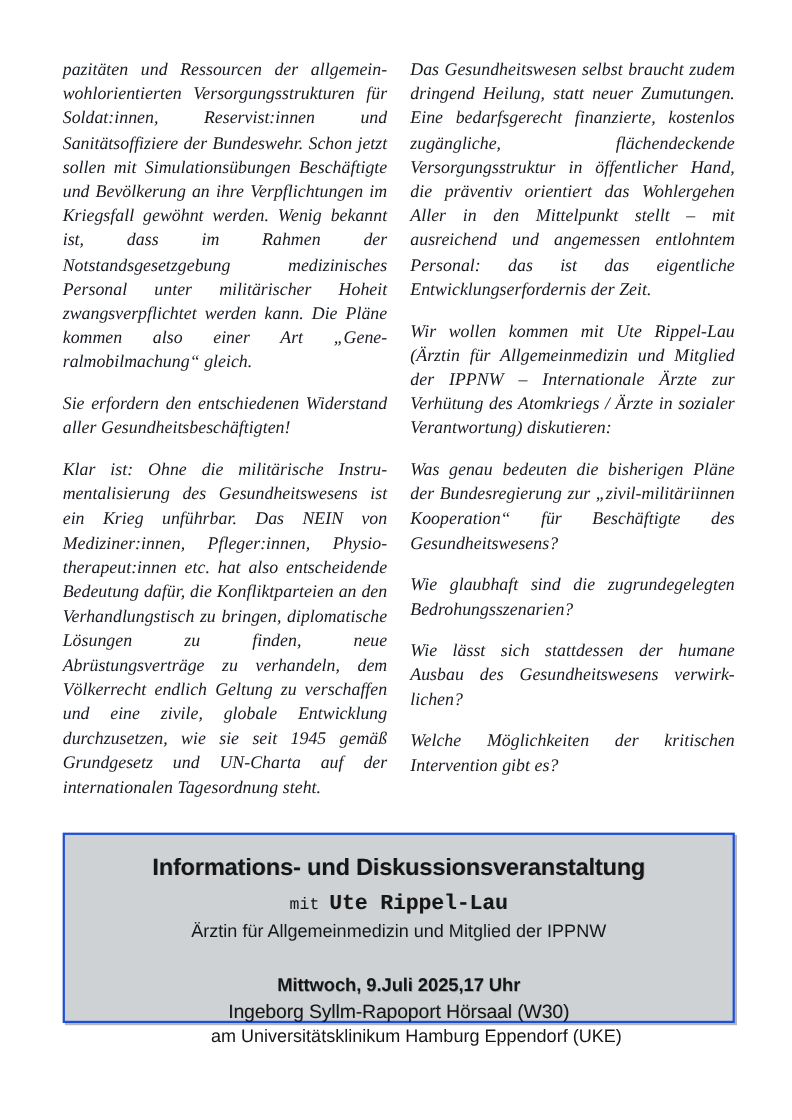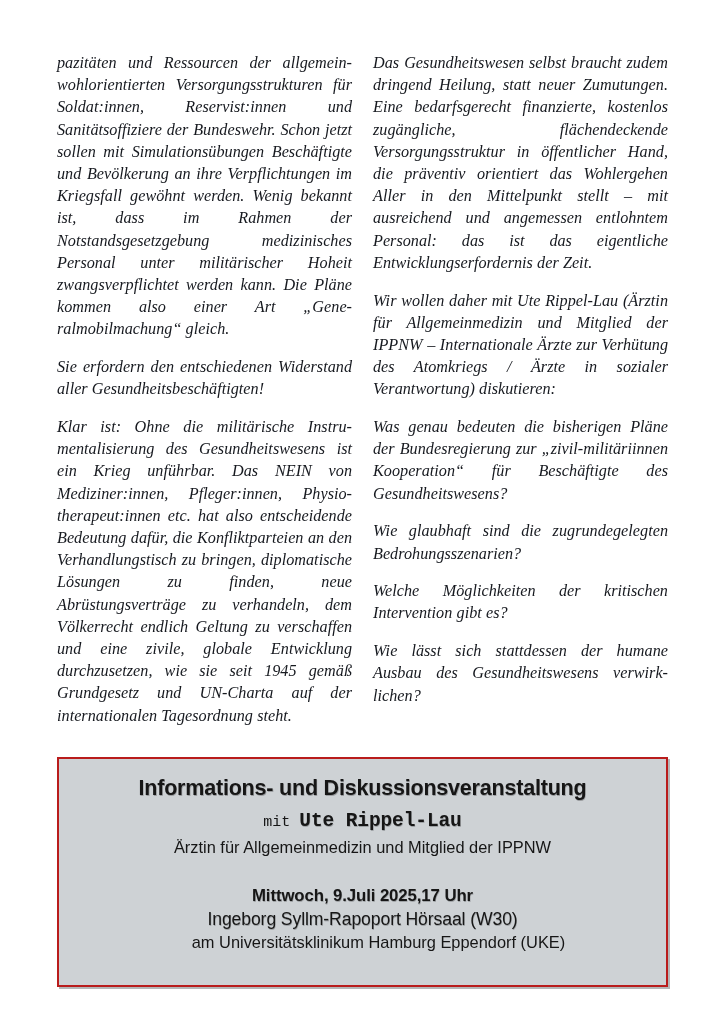--- a/index.html
+++ b/index.html
@@ -55,24 +55,24 @@
   .para:last-child {
     margin-bottom: 0;
   }
 
   
   .event-box {
     position: absolute;
     left: 57px;
     top: 757px;
     width: 611px;
-    height: 230px;
+    height: 173px;
     box-sizing: border-box;
     background: #ced2d5;
-    border: 2px solid #b91c1c;
+    border: 2px solid #1d4ed8;
     box-shadow: 2px 2px 0 0 rgba(120,122,124,0.55);
     font-family: "Liberation Sans", "DejaVu Sans", sans-serif;
     color: #161616;
     text-align: center;
     padding-top: 16px;
   }
 
   .event-title {
     font-size: 21.5px;
     font-weight: bold;
@@ -144,25 +144,25 @@
   <div class="columns">
 
     <div class="column">
       <p class="para">pazitäten und Ressourcen der allgemein­wohlorientierten Versorgungsstrukturen für Soldat:innen, Reservist:innen und Sanitätsoffiziere der Bundeswehr. Schon jetzt sollen mit Simulationsübungen Be­schäftigte und Bevölkerung an ihre Ver­pflichtungen im Kriegsfall gewöhnt werden. Wenig bekannt ist, dass im Rah­men der Notstandsgesetzgebung medizi­nisches Personal unter militärischer Hoheit zwangsverpflichtet werden kann. Die Pläne kommen also einer Art „Gene­ralmobilmachung“ gleich.</p>
       <p class="para">Sie erfordern den entschiedenen Wider­stand aller Gesundheitsbeschäftigten!</p>
       <p class="para">Klar ist: Ohne die militärische Instru­mentalisierung des Gesundheitswesens ist ein Krieg unführbar. Das NEIN von Mediziner:innen, Pfleger:innen, Physio­therapeut:innen etc. hat also entschei­dende Bedeutung dafür, die Konfliktparteien an den Verhandlungs­tisch zu bringen, diplomatische Lösun­gen zu finden, neue Abrüstungsverträge zu verhandeln, dem Völkerrecht endlich Geltung zu verschaffen und eine zivile, globale Entwicklung durchzusetzen, wie sie seit 1945 gemäß Grundgesetz und UN-Charta auf der internationalen Tagesordnung steht.</p>
     </div>
 
     <div class="column">
       <p class="para">Das Gesundheitswesen selbst braucht zudem dringend Heilung, statt neuer Zu­mutungen. Eine bedarfsgerecht finan­zierte, kostenlos zugängliche, flächendeckende Versorgungsstruktur in öffentlicher Hand, die präventiv orientiert das Wohlergehen Aller in den Mittelpunkt stellt – mit ausreichend und angemessen entlohntem Personal: das ist das eigentli­che Entwicklungserfordernis der Zeit.</p>
-      <p class="para">Wir wollen daher mit Ute Rippel-Lau (Ärztin für Allgemeinmedizin und Mit­glied der IPPNW – Internationale Ärzte zur Verhütung des Atomkriegs / Ärzte in sozialer Verantwortung) diskutieren:</p>
+      <p class="para">Wir wollen kommen mit Ute Rippel-Lau (Ärztin für Allgemeinmedizin und Mit­glied der IPPNW – Internationale Ärzte zur Verhütung des Atomkriegs / Ärzte in sozialer Verantwortung) diskutieren:</p>
       <p class="para">Was genau bedeuten die bisherigen Pläne der Bundesregierung zur „zivil-militäri­innen Kooperation“ für Beschäftigte des Gesundheitswesens?</p>
       <p class="para">Wie glaubhaft sind die zugrundegelegten Bedrohungsszenarien?</p>
+      <p class="para">Wie lässt sich stattdessen der humane Ausbau des Gesundheitswesens verwirk­lichen?</p>
       <p class="para">Welche Möglichkeiten der kritischen Intervention gibt es?</p>
-      <p class="para">Wie lässt sich stattdessen der humane Ausbau des Gesundheitswesens verwirk­lichen?</p>
     </div>
 
   </div>
 
   <div class="event-box">
     <div class="event-title">Informations- und Diskussionsveranstaltung</div>
 
     <div class="event-speaker-line">
       <span class="event-speaker-pre">mit </span><span class="event-speaker-name">Ute Rippel-Lau</span>
     </div>

